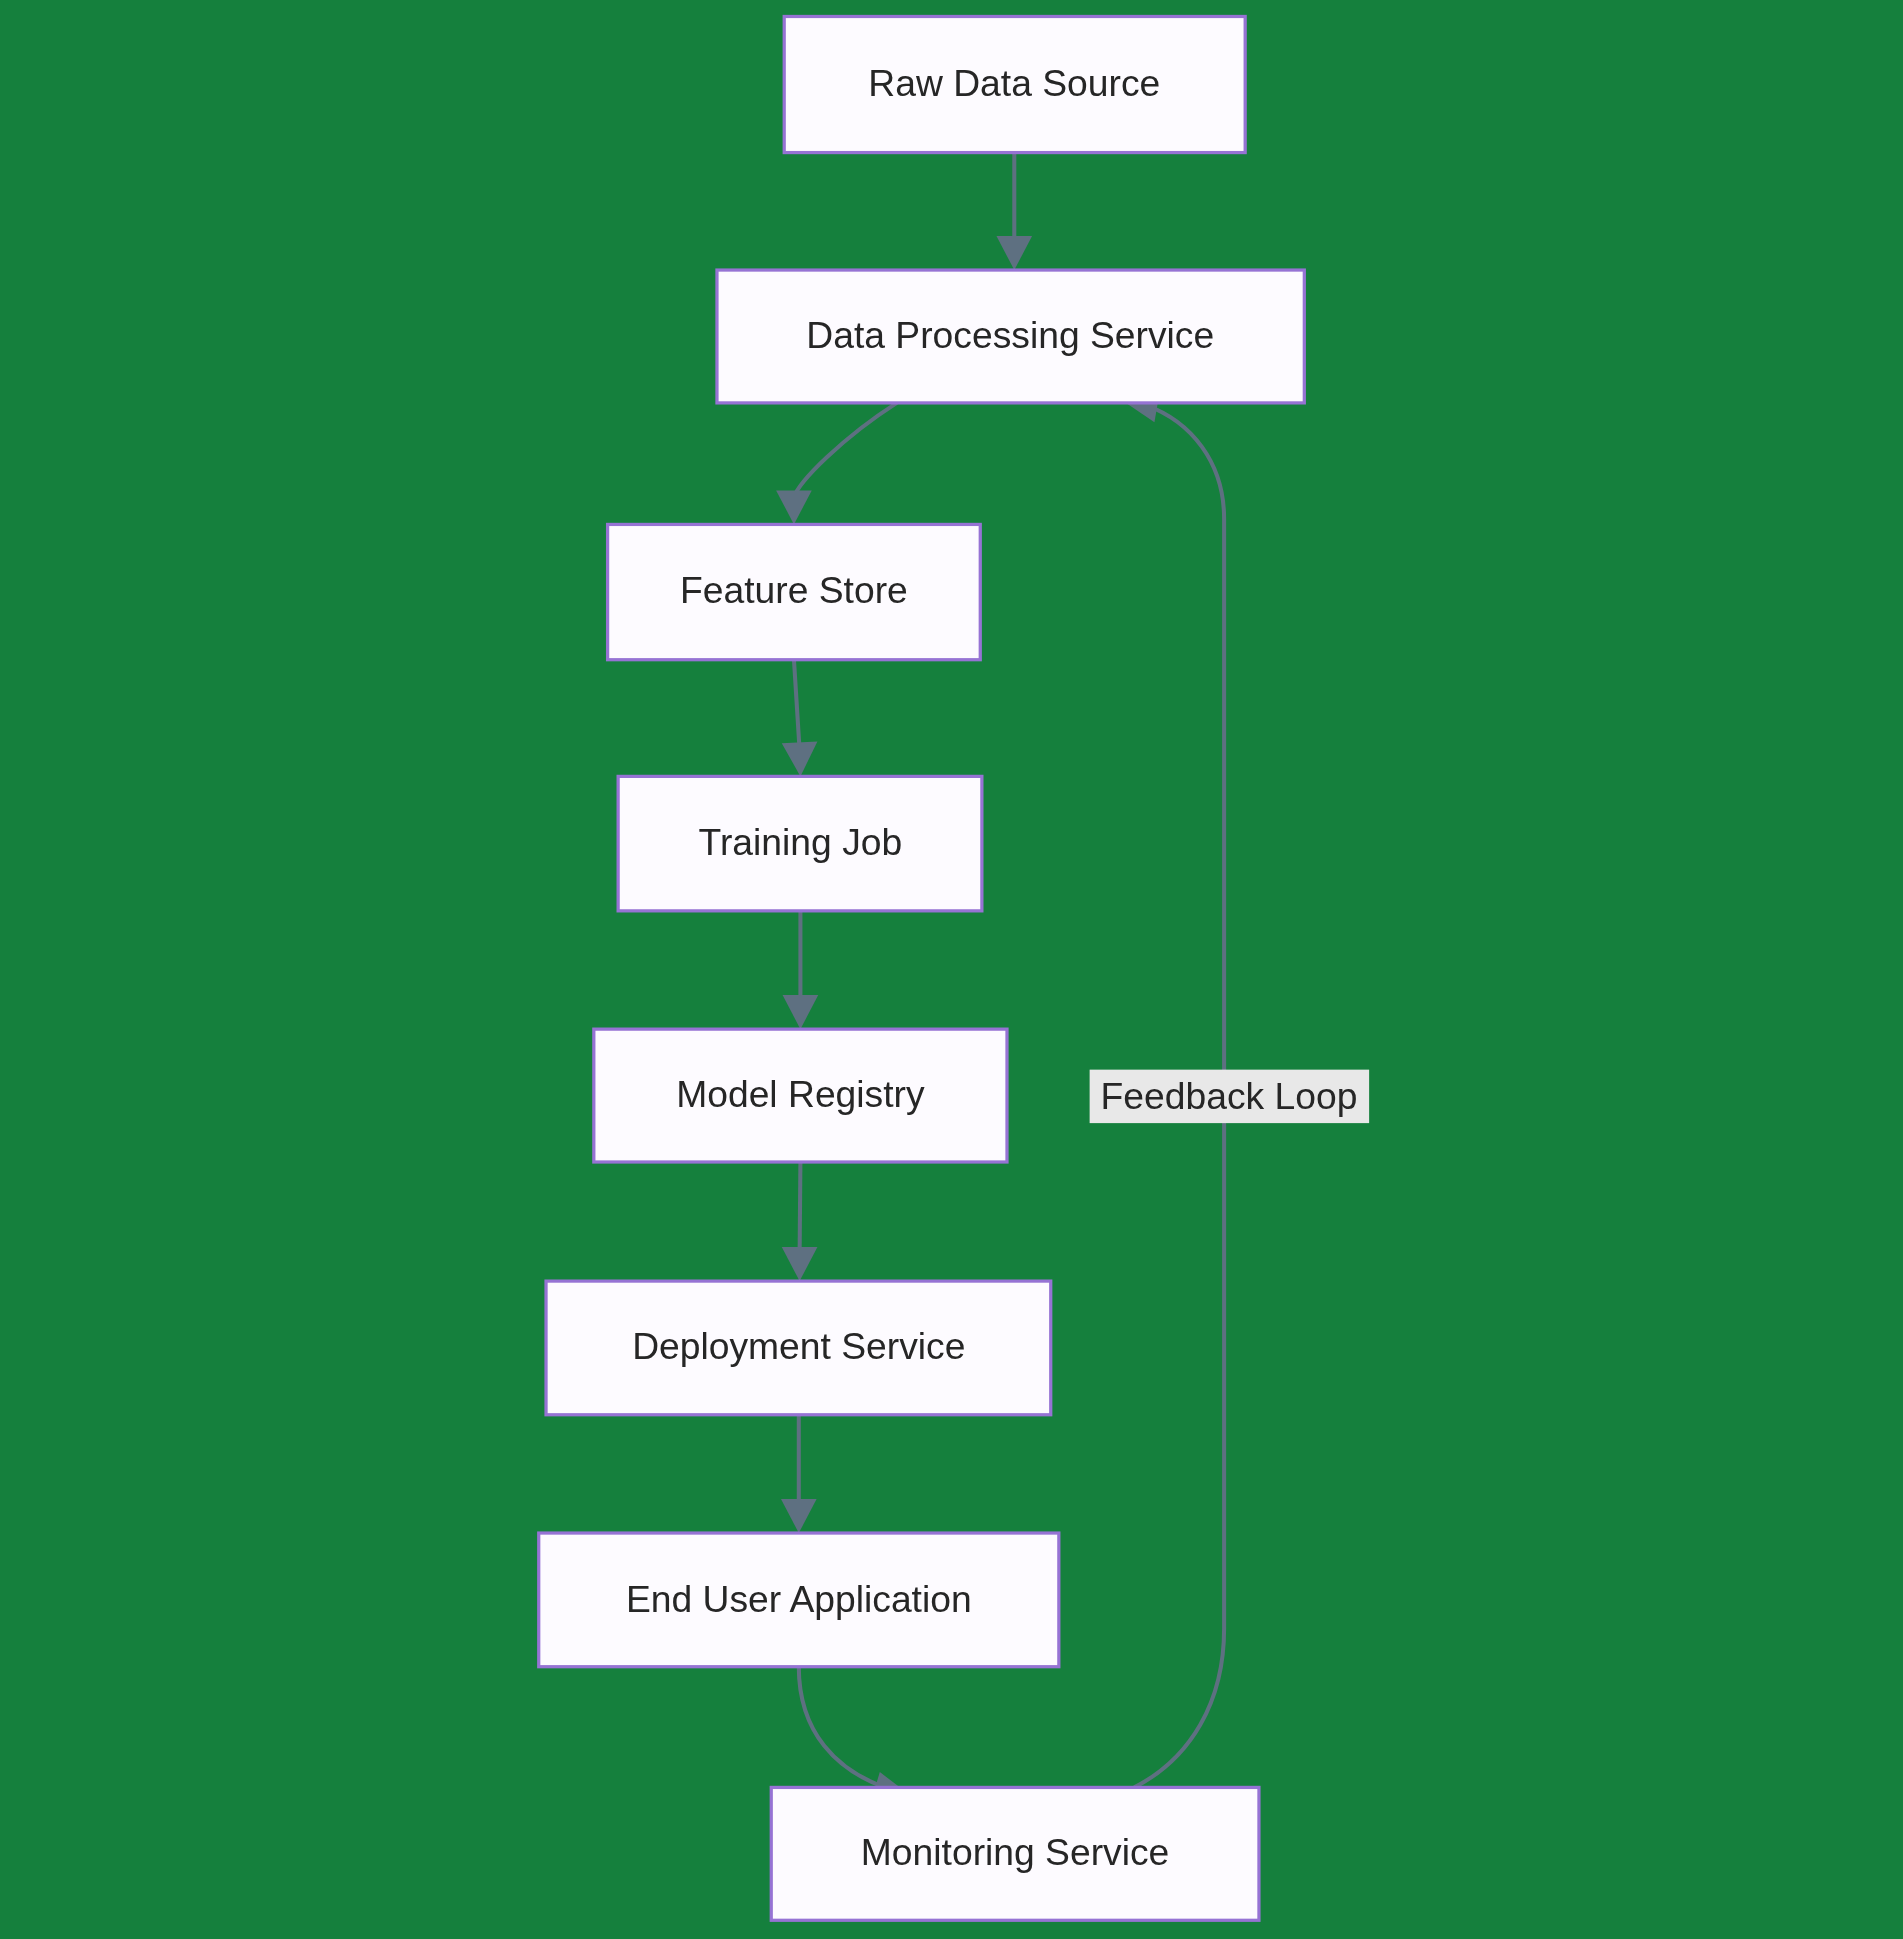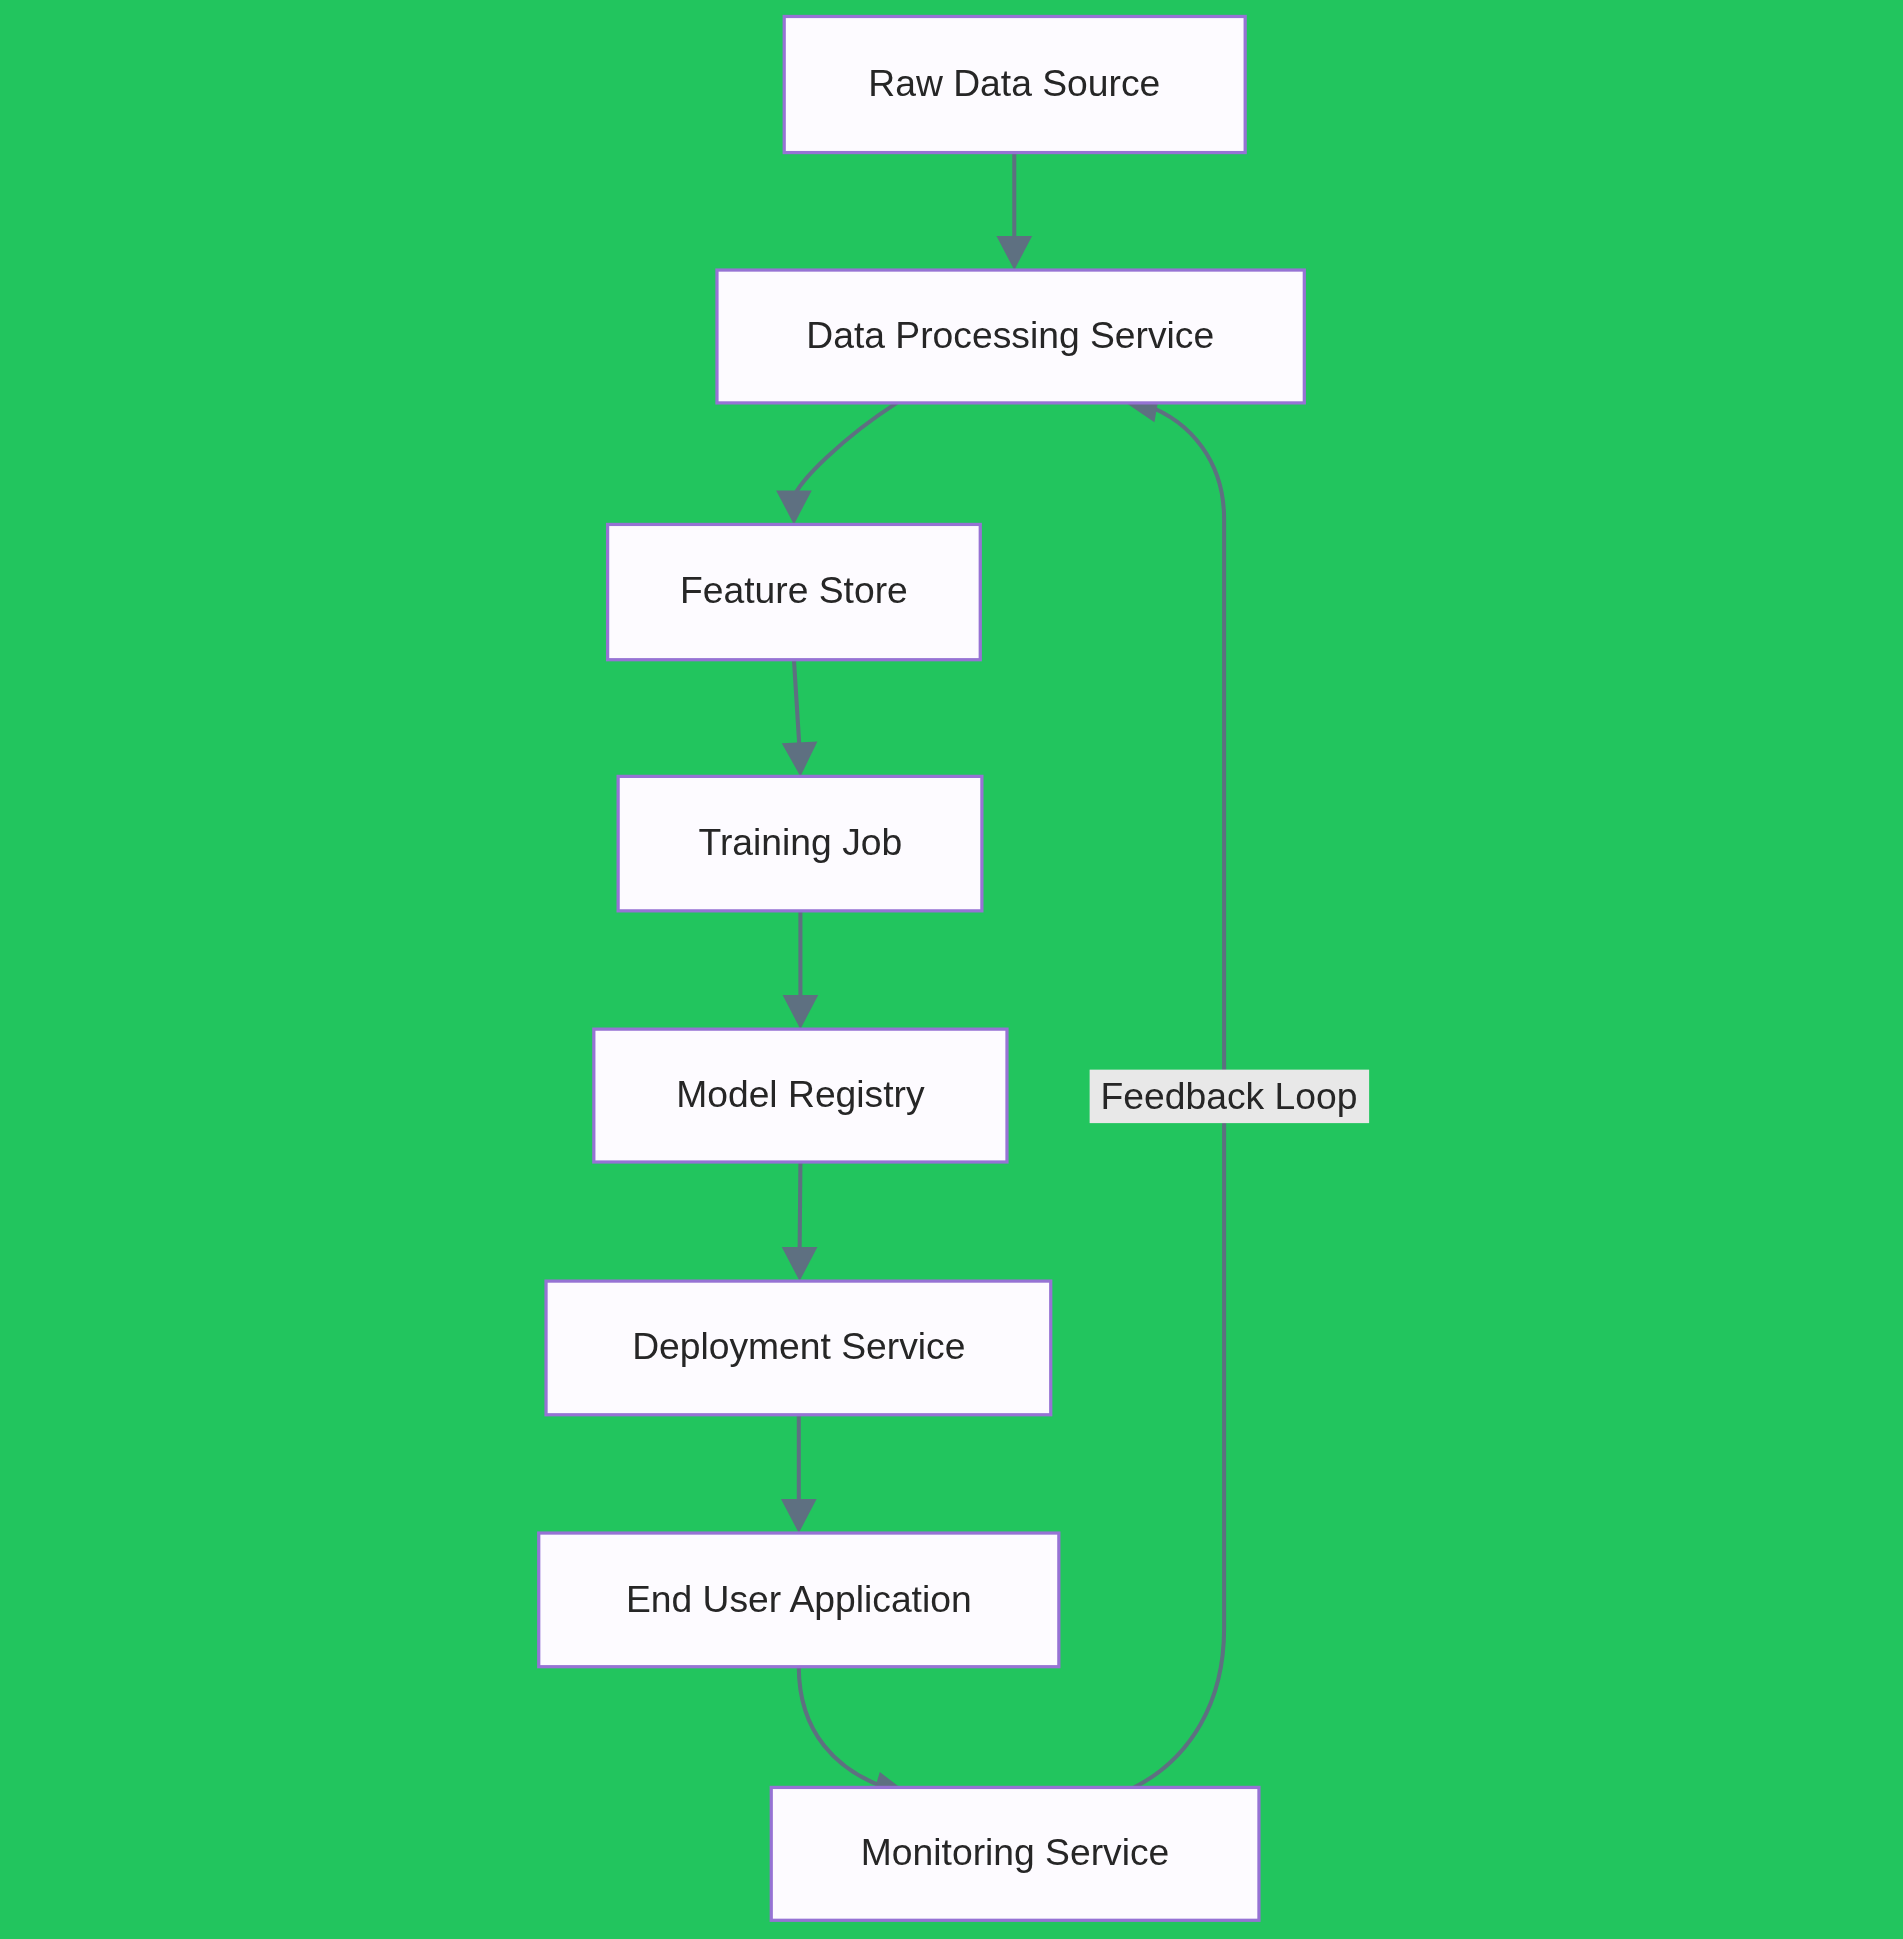--- a/index.html
+++ b/index.html
@@ -10,21 +10,21 @@
   body {
     width: 1903px;
     height: 1940px;
     font-family: "Liberation Sans", sans-serif;
     overflow: hidden;
   }
   #diagram-root {
     position: relative;
     width: 1903px;
     height: 1940px;
-    background: #22c55e;
+    background: #15803d;
   }
   #flow-svg {
     position: absolute;
     left: 0;
     top: 0;
     width: 1903px;
     height: 1940px;
     display: block;
   }
   .node-rect {

